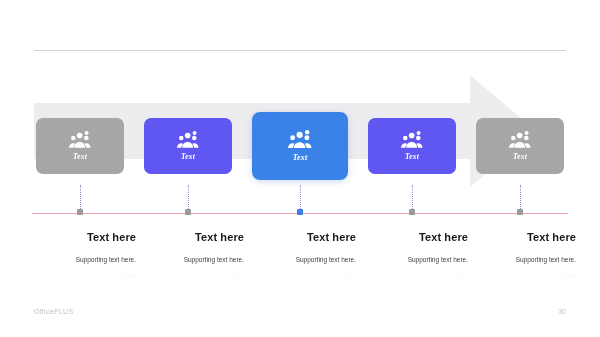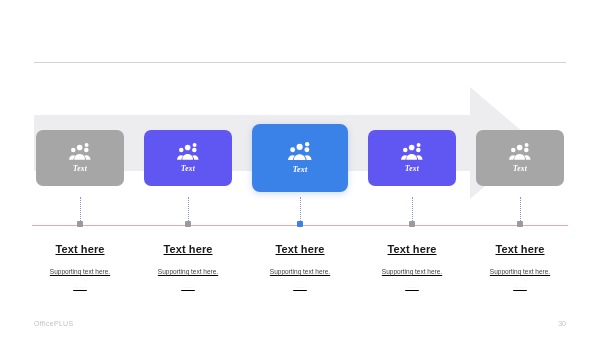--- a/index.html
+++ b/index.html
@@ -12,21 +12,20 @@
     height: 337px;
     overflow: hidden;
     font-family: "Liberation Sans", sans-serif;
     position: relative;
   }
 
   .slide {
     position: absolute;
     inset: 0;
     background: #ffffff;
-    margin-top: 12px;
   }
 
   
   .top-rule {
     position: absolute;
     left: 34px;
     top: 50px;
     width: 532px;
     height: 1px;
     background: #d2d2d4;
@@ -113,22 +112,21 @@
     width: 6px;
     height: 6px;
     border-radius: 1px;
   }
 
   
   .col {
     position: absolute;
     top: 231px;
     width: 112px;
-    text-align: center;
-    text-decoration: underline;
+    text-align: right;
   }
   .col .head {
     font-size: 11px;
     font-weight: 700;
     color: #1a1a1a;
     letter-spacing: .1px;
     white-space: nowrap;
   }
   .col .sub {
     margin-top: 13px;

